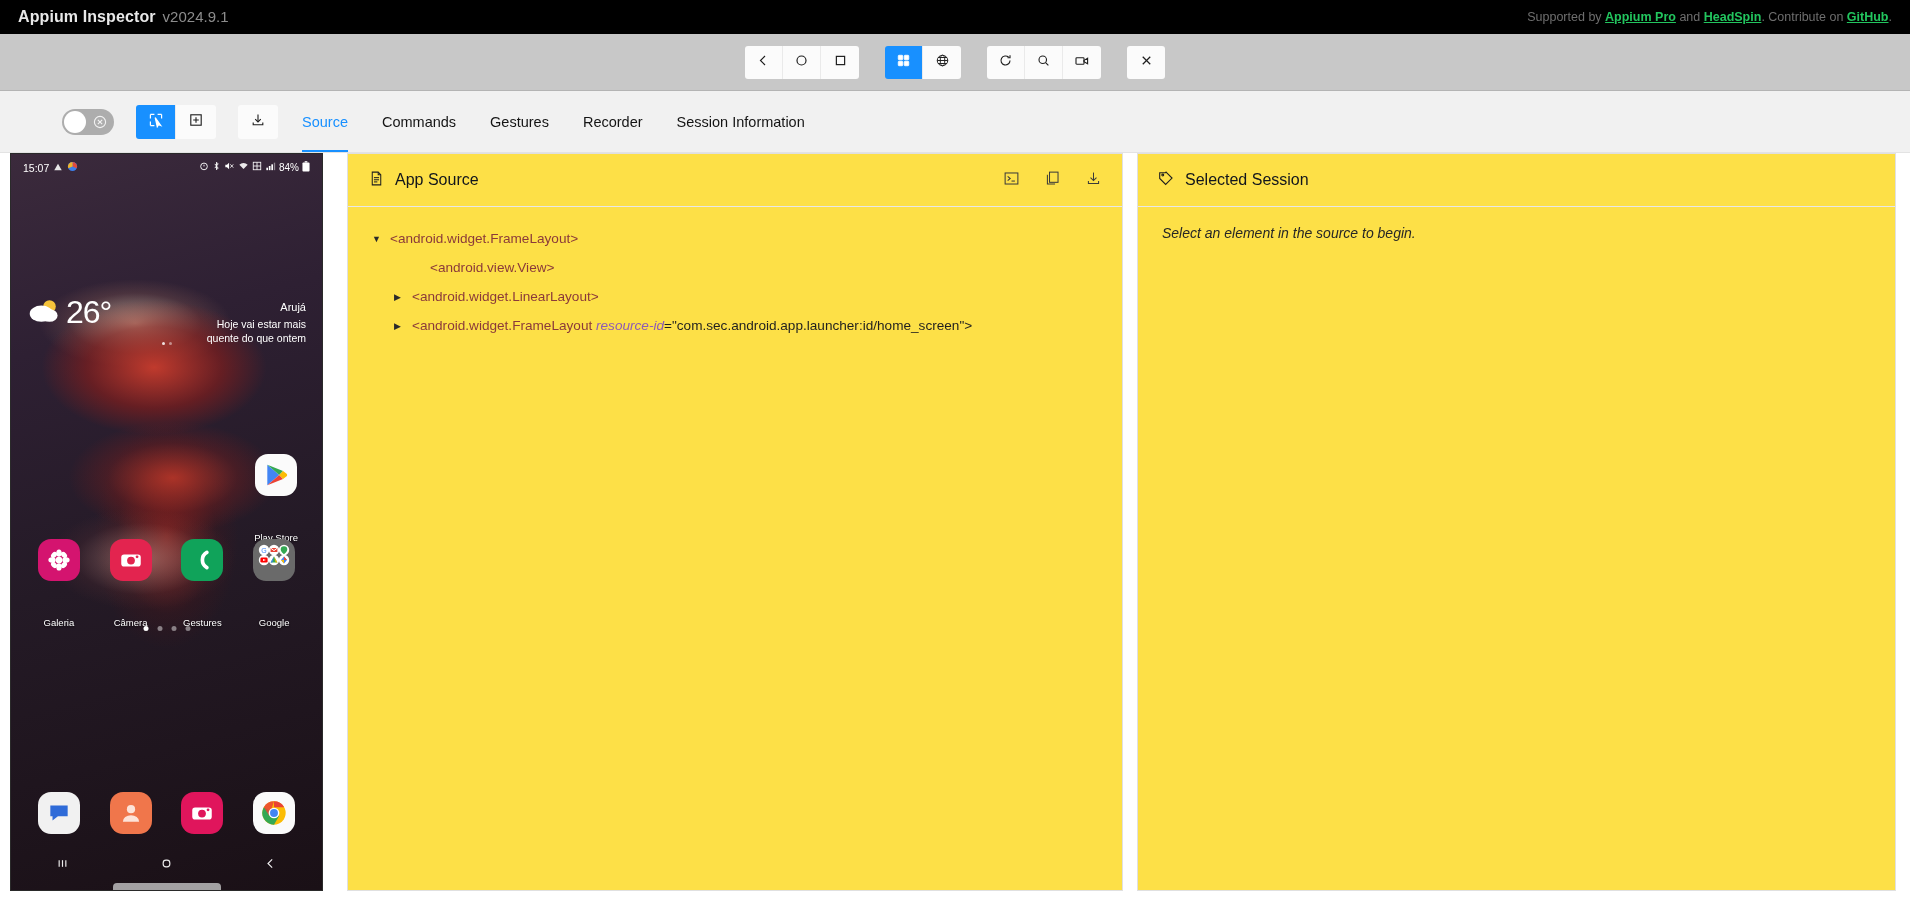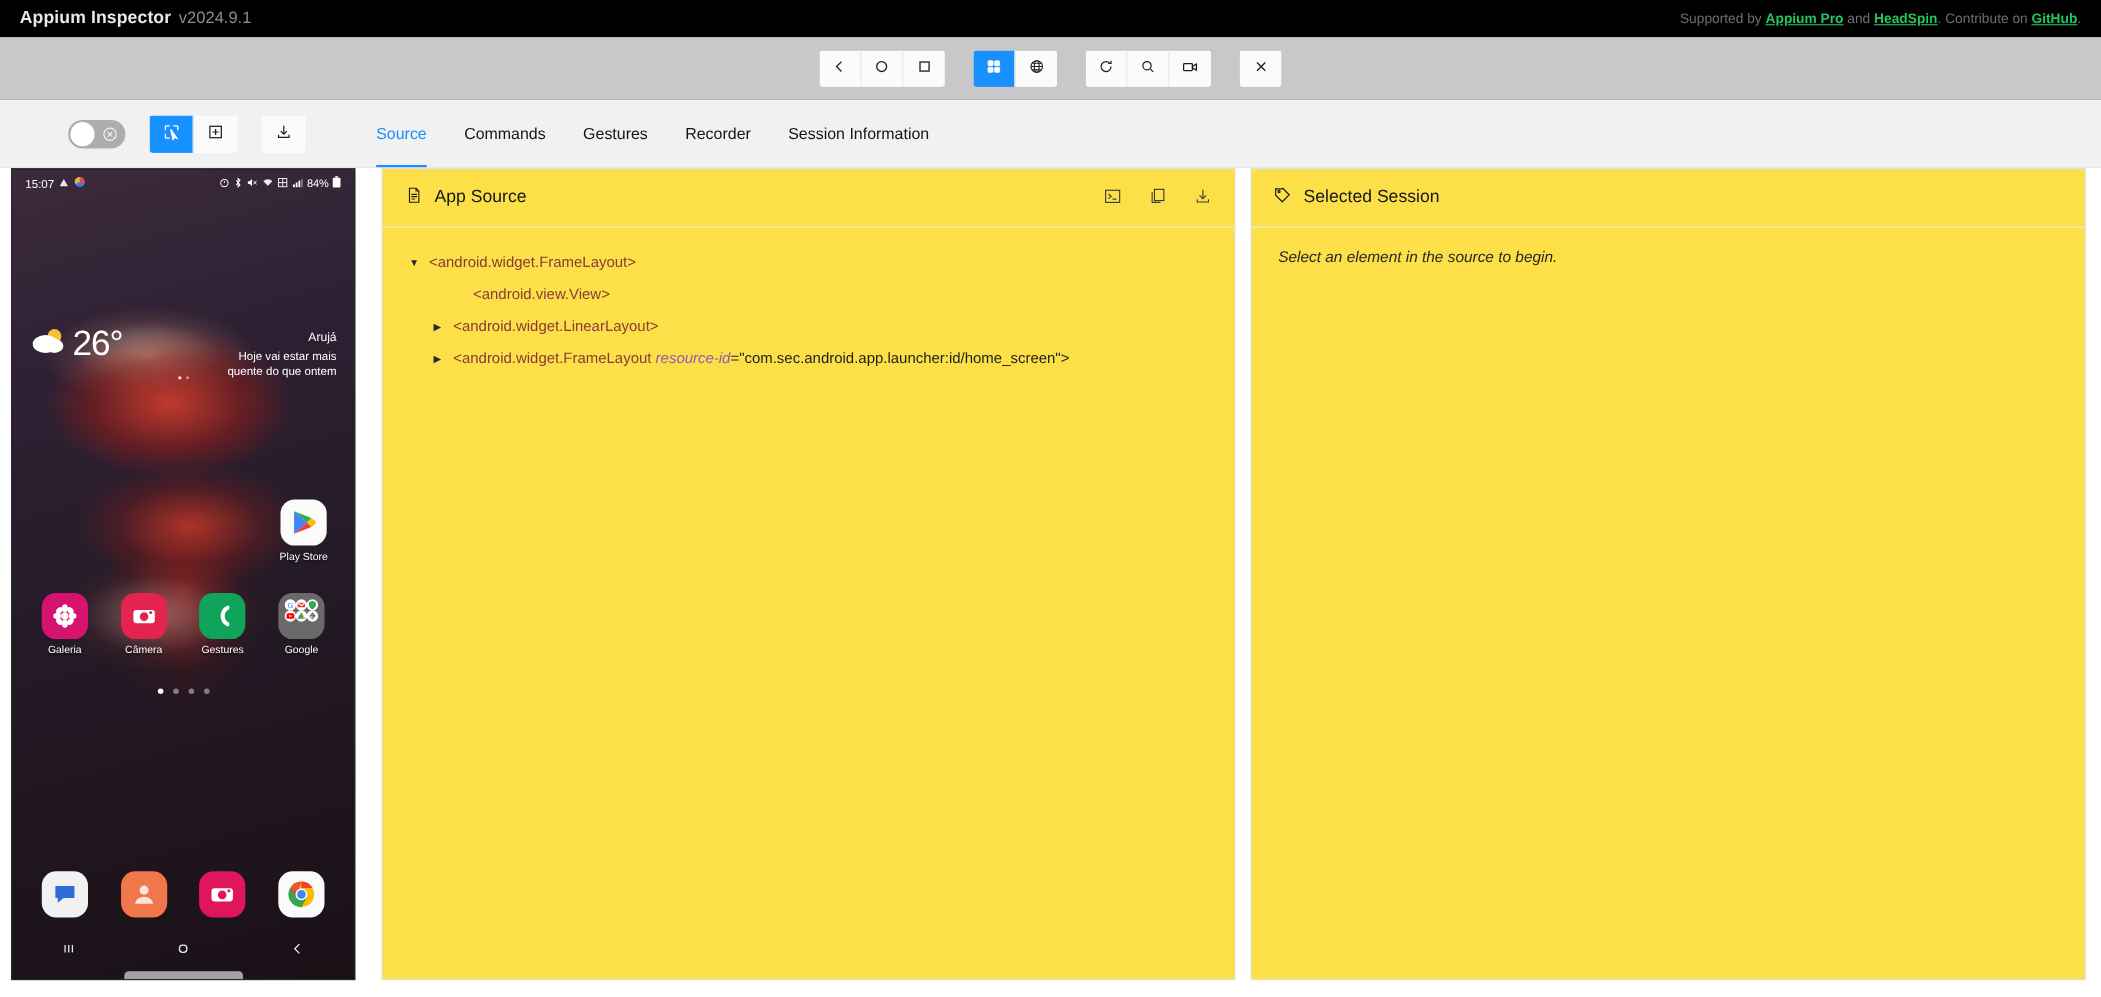--- a/index.html
+++ b/index.html
@@ -53,21 +53,20 @@
   .tbtn.active svg { stroke: #fff; fill: #fff; }
   .tbtn svg { stroke: #1f1f1f; fill: none; }
 
   
   .secondbar {
     height: 62px;
     background: #f1f1f1;
     display: flex;
     align-items: center;
     border-bottom: 1px solid #e3e3e3;
-    gap: 40px;
   }
   .sb-left { width: 285px; display: flex; align-items: center; padding-left: 62px; gap: 22px; }
   .switch {
     width: 52px; height: 26px; border-radius: 13px;
     background: #adadad; position: relative; cursor: pointer; flex: none;
   }
   .switch .knob {
     position: absolute; left: 2px; top: 2px;
     width: 22px; height: 22px; border-radius: 50%;
     background: #fff;
@@ -154,21 +153,21 @@
   .w-dots { position: absolute; top: 48px; left: 50%; transform: translateX(-50%); display: flex; gap: 4px; }
   .w-dots i { width: 3px; height: 3px; border-radius: 50%; background: rgba(255,255,255,.85); display: block; }
   .w-dots i.dim { background: rgba(255,255,255,.45); }
 
   .app-icon { display: flex; flex-direction: column; align-items: center; gap: 5px; cursor: pointer; }
   .ic {
     width: 42px; height: 42px; border-radius: 13px;
     display: flex; align-items: center; justify-content: center;
     overflow: hidden;
   }
-  .ic-label { font-size: 9.5px; color: #fff; text-shadow: 0 1px 2px rgba(0,0,0,.7); }
+  .ic-label { font-size: 9.5px; color: #fff; text-shadow: 0 1px 2px rgba(0,0,0,.7); margin-top: 31px; }
 
   .playstore-row { position: absolute; top: 300px; right: 24px; }
   .app-row {
     position: absolute; top: 385px; left: 0; right: 0;
     display: flex; justify-content: space-around; padding: 0 12px;
   }
   .page-dots {
     position: absolute; top: 472px; left: 50%; transform: translateX(-50%);
     display: flex; gap: 9px;
   }

